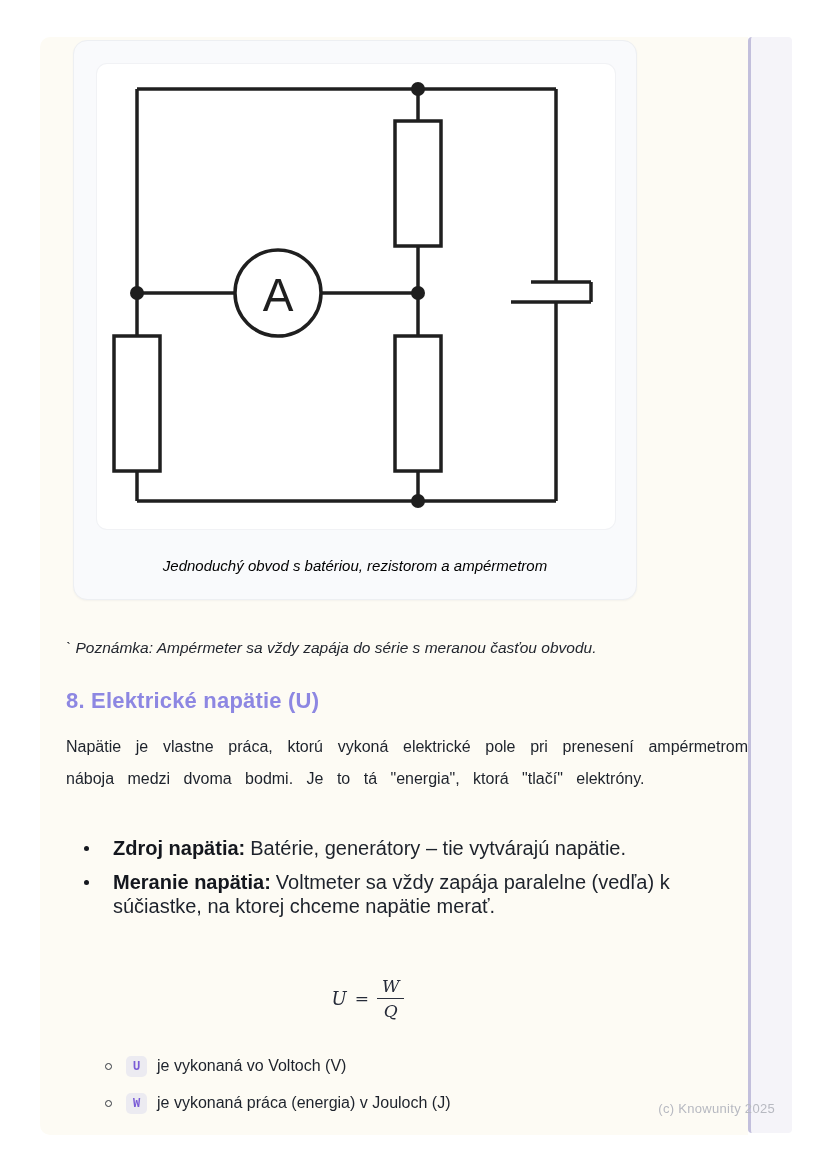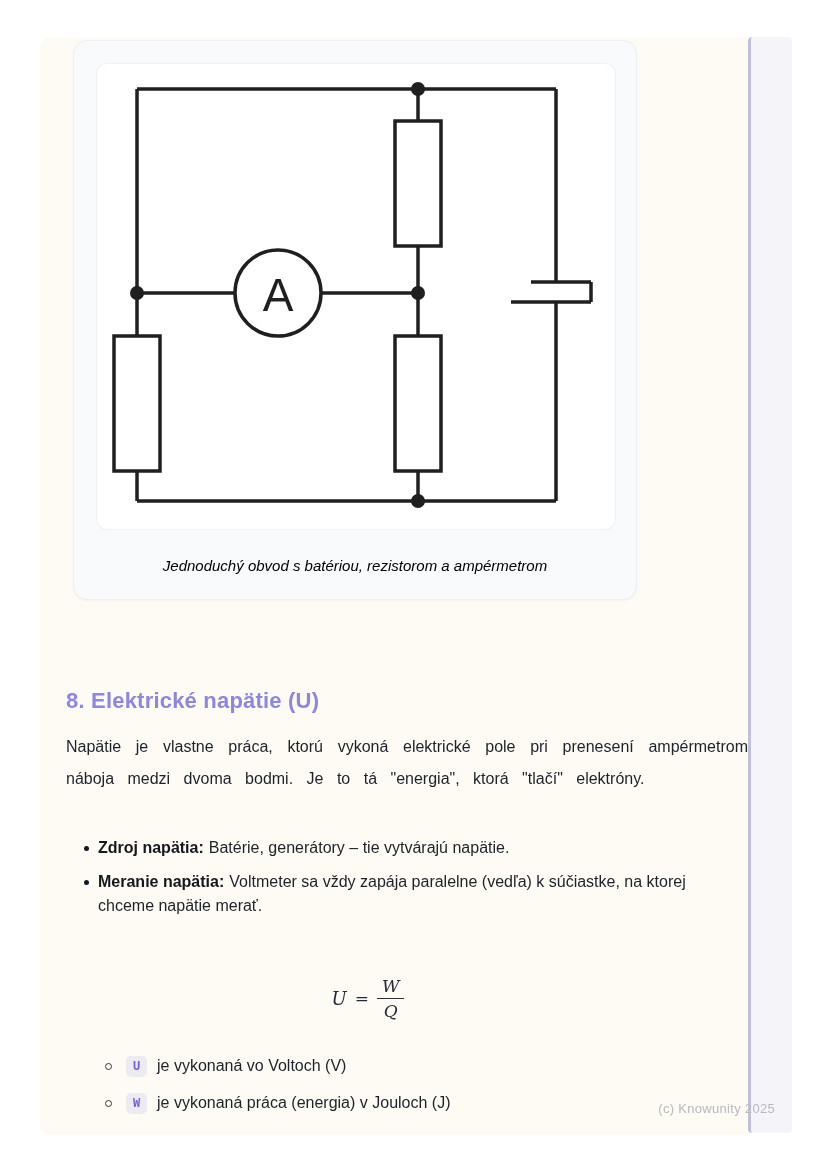--- a/index.html
+++ b/index.html
@@ -30,21 +30,21 @@
   .heading { position:absolute; left:26px; top:651px; font-size:22px; font-weight:bold;
              color:#8d87e2; letter-spacing:0.2px; }
 
   
   .paragraph { position:absolute; left:26px; top:694px; width:682px; font-size:16px;
                line-height:31.5px; color:#1d222b; text-align:justify; word-spacing:9px; }
 
   
   .bullets { position:absolute; left:44px; top:799px; width:656px; list-style:none; }
   .bullets li { display:flex; align-items:flex-start; margin-bottom:10px;
-                font-size:16px; line-height:24px; color:#1d222b; }
+                font-size:20px; line-height:24px; color:#1d222b;gap:15px; }
   .dot-marker { flex:0 0 auto; width:5px; height:5px; border-radius:50%;
                 background:#15181f; margin:10px 9px 0 0; }
   .b-label { font-weight:bold; color:#14171e; white-space:pre; }
   .b-text { margin-left:5px; }
 
   
   .formula { position:absolute; left:26px; top:932px; width:604px; height:58px;
              display:flex; align-items:center; justify-content:center;
              font-family:"DejaVu Serif",serif; font-style:italic; color:#252a38; }
   .f-lhs { font-size:18px; }
@@ -107,20 +107,21 @@
 
           <circle class="circuit-dot" cx="321" cy="25" r="7"></circle>
           <circle class="circuit-dot" cx="40" cy="229" r="7"></circle>
           <circle class="circuit-dot" cx="321" cy="229" r="7"></circle>
           <circle class="circuit-dot" cx="321" cy="437" r="7"></circle>
         </svg>
       </div>
       <figcaption class="figure-caption">Jednoduchý obvod s batériou, rezistorom a ampérmetrom</figcaption>
     </figure>
 
+    <p class="note">` Poznámka: Ampérmeter sa vždy zapája do série s meranou časťou obvodu.</p>
 
     <h2 class="heading">8. Elektrické napätie (U)</h2>
 
     <p class="paragraph">Napätie je vlastne práca, ktorú vykoná elektrické pole pri prenesení ampérmetrom náboja medzi dvoma bodmi. Je to tá "energia", ktorá "tlačí" elektróny.</p>
 
     <ul class="bullets">
       <li>
         <span class="dot-marker"></span>
         <span><span class="b-label">Zdroj napätia:</span><span class="b-text">Batérie, generátory – tie vytvárajú napätie.</span></span>
       </li>

